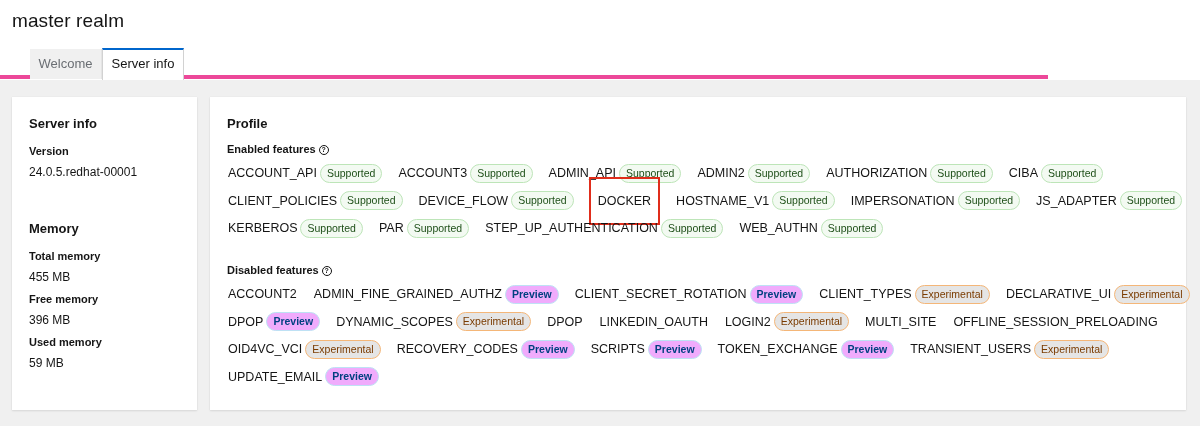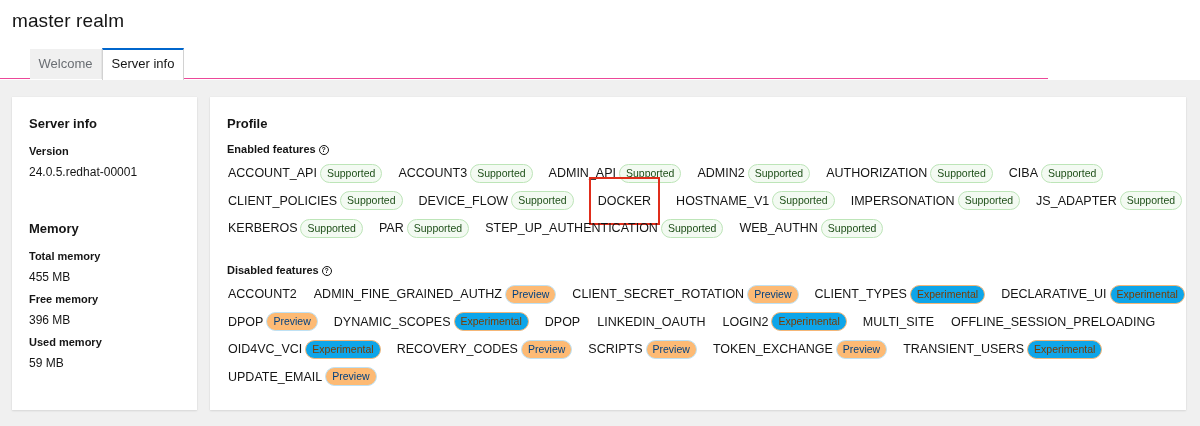--- a/index.html
+++ b/index.html
@@ -10,21 +10,21 @@
     color: #151515;
     position: relative;
   }
   .page-title {
     position: absolute; left: 12px; top: 10px;
     font-size: 19px; font-weight: 400; color: #151515;
     letter-spacing: 0.1px;
   }
   .tabs {
     position: absolute; left: 0; top: 48px; width: 1048px; height: 31px;
-    border-bottom: 1px solid #ec4899;
+    border-bottom: 4px solid #ec4899;
   }
   .tab {
     position: absolute; top: 1px; height: 30px;
     background: #f0f0f0; color: #6a6e73;
     font-size: 13px; line-height: 30px; text-align: center;
     border-right: 1px solid #e4e4e4;
     cursor: pointer;
   }
   .tab.active {
     background: #ffffff; color: #151515;
@@ -64,22 +64,22 @@
   .feature-name { padding: 0 1px; }
   .feature.highlight .feature-name {
     border: 2px solid #e02d1b; padding: 15px 7px;
   }
   .badge {
     display: inline-block; margin-left: 2px; padding: 0 6px;
     height: 19px; line-height: 17px; font-size: 10.5px;
     border-radius: 10px; border: 1px solid;
   }
   .badge.supported { background: #f3faf2; border-color: #bde5b8; color: #1e4f18; }
-  .badge.preview { background: #fdba74; border-color: #bee1f4; color: #004080; }
-  .badge.experimental { background: #0ea5e9; border-color: #f4b678; color: #7a3b00; }
+  .badge.preview { background: #f0abfc; border-color: #bee1f4; color: #004080; font-weight: bold; }
+  .badge.experimental { background: #e5e5e5; border-color: #f4b678; color: #7a3b00; }
 </style>
 </head>
 <body>
 
 <div class="page-title">master realm</div>
 
 <div class="tabs">
   <div class="tab" style="left:30px;width:72px;">Welcome</div>
   <div class="tab active" style="left:102px;width:82px;">Server info</div>
 </div>

